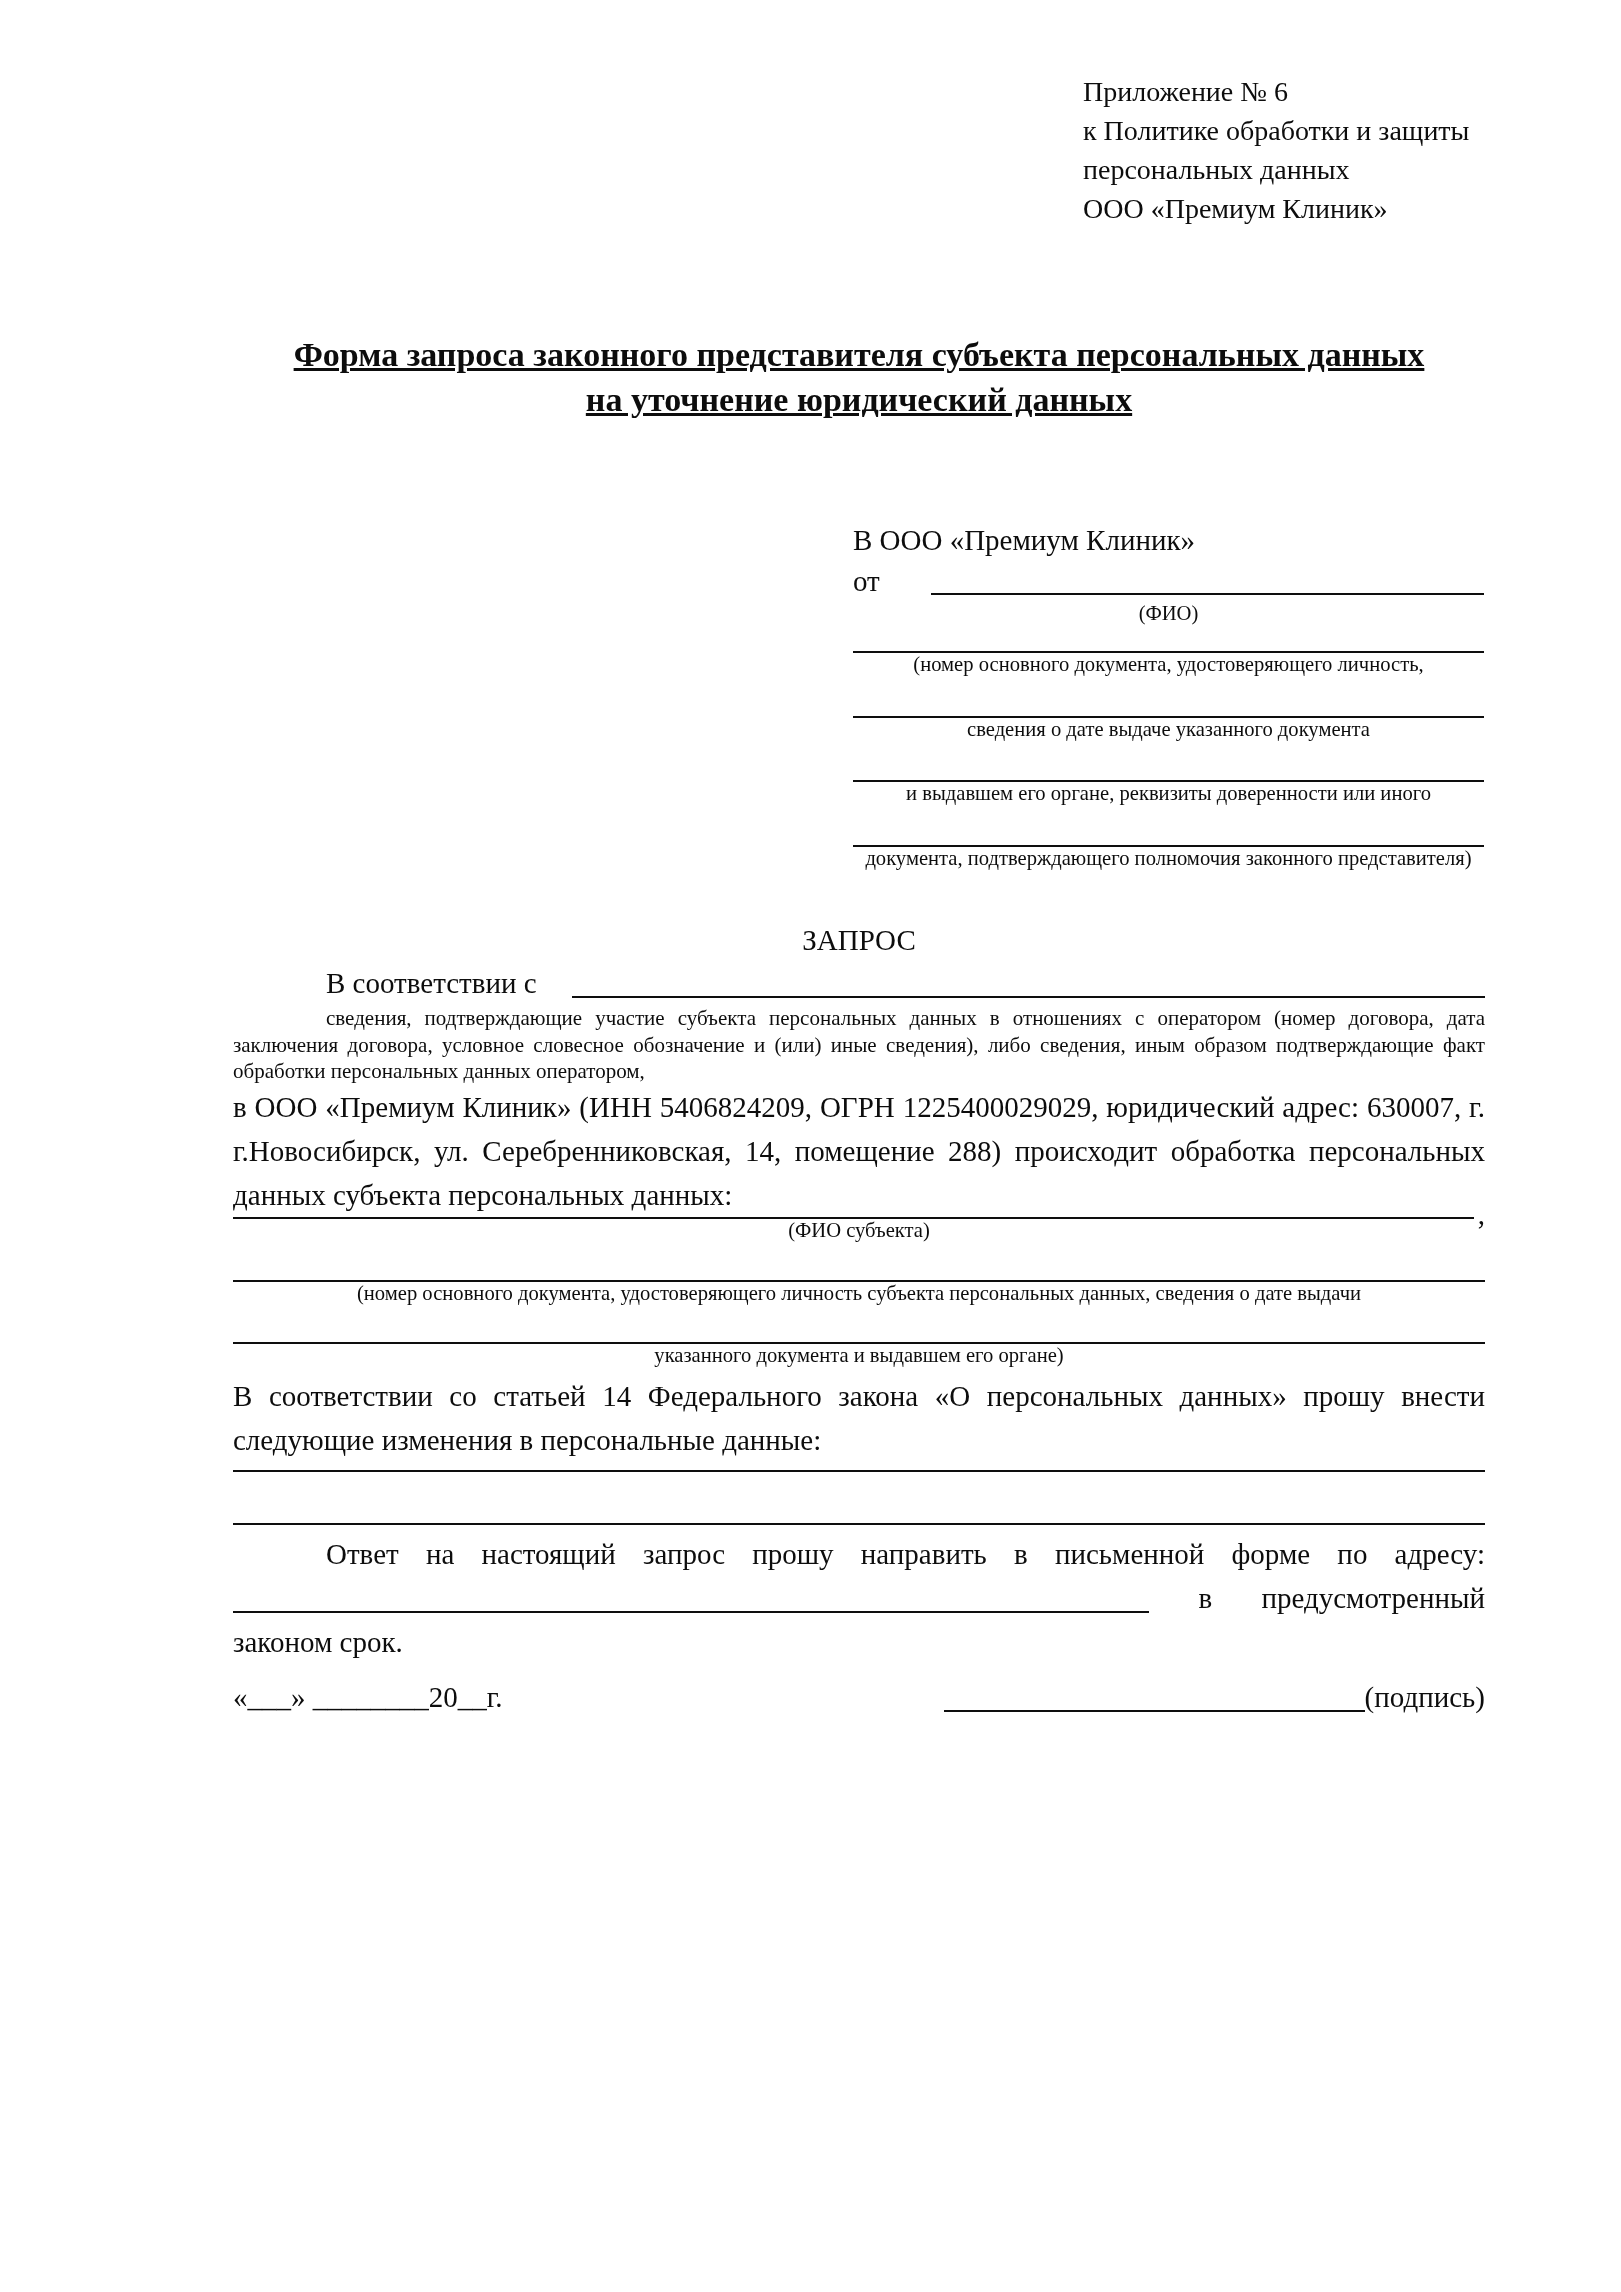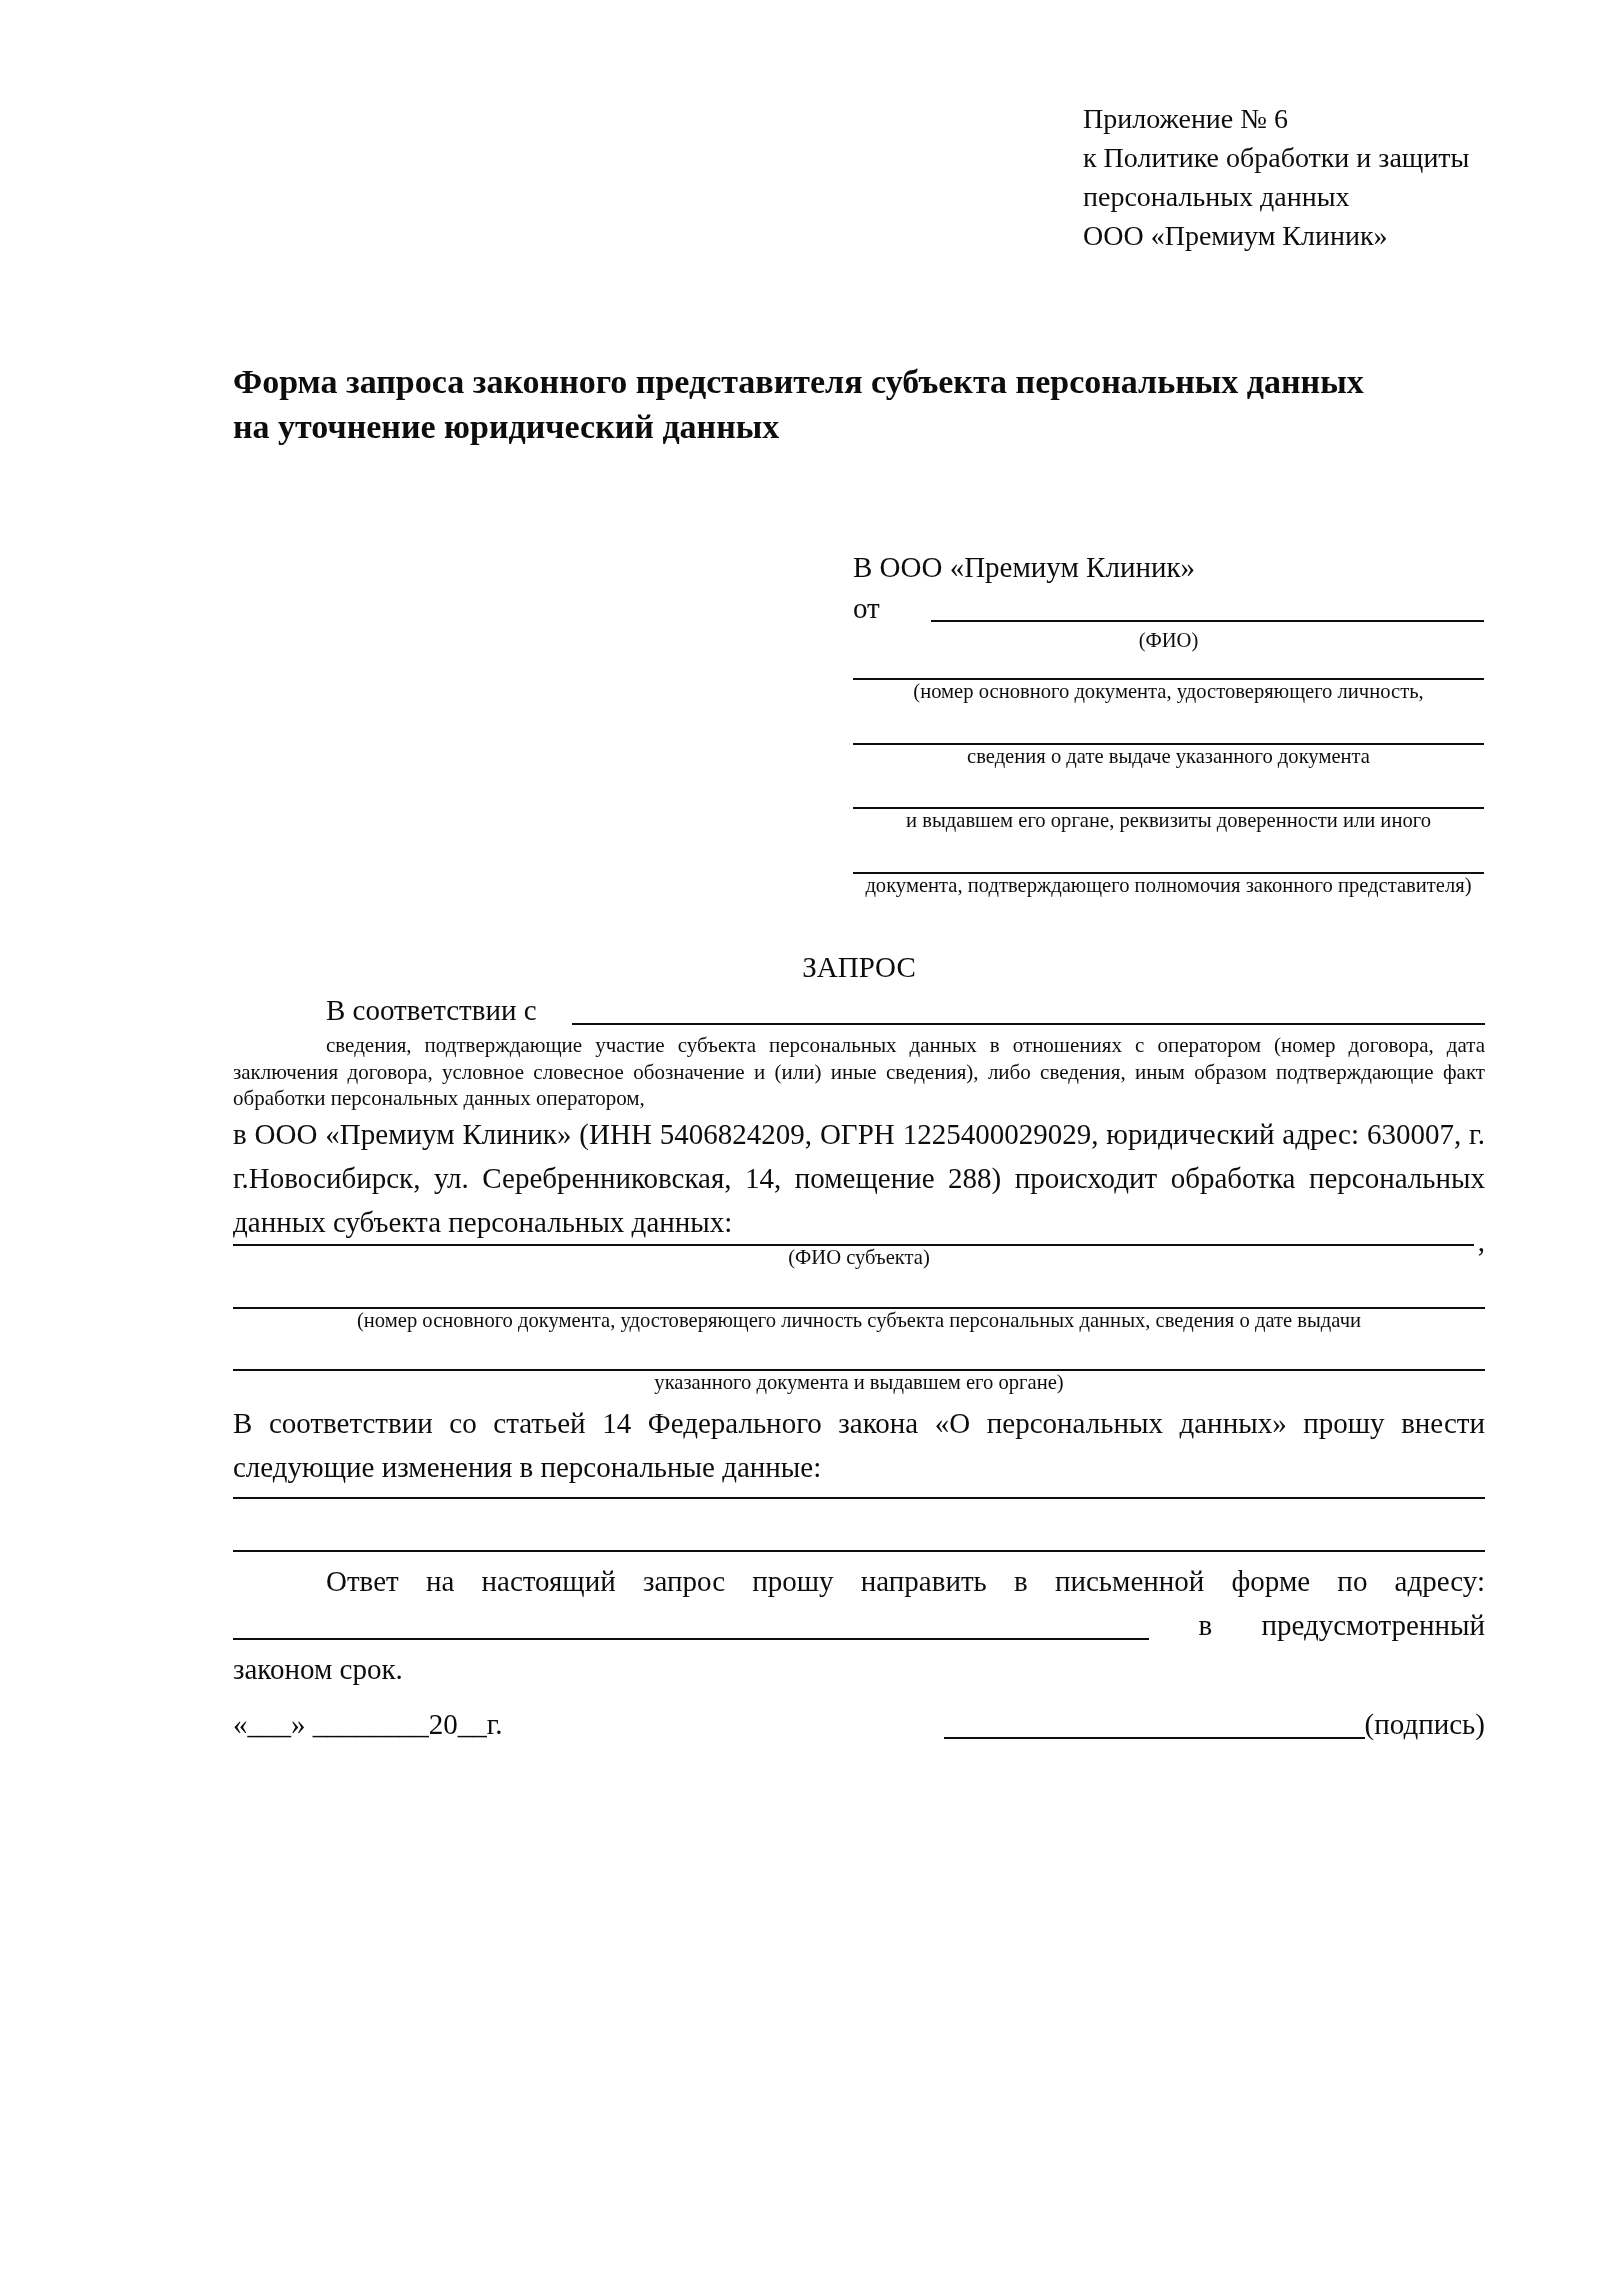--- a/index.html
+++ b/index.html
@@ -4,27 +4,27 @@
 <style>
   html,body{margin:0;padding:0;background:#888;}
   .page{
     position:relative;
     width:1621px;height:2293px;
     margin:0 auto;
     background:#ffffff;
     color:#0d0d0d;
     font-family:"Liberation Serif","DejaVu Serif",serif;
     box-sizing:border-box;
-    padding:99px 136px 0 233px;
+    padding:72px 136px 0 233px;
     overflow:hidden;
   }
   
   .annex{margin-left:850px;font-size:28px;line-height:39px;}
   
-  .doc-title{margin-top:104px;text-align:left;font-weight:bold;font-size:34px;line-height:45px;}
+  .doc-title{margin-top:104px;text-align:center;font-weight:bold;font-size:34px;line-height:45px;text-decoration:underline;}
   
   .addressee{margin-top:98px;margin-left:620px;width:631px;font-size:29px;}
   .addr-to{line-height:41px;}
   .flexrow{display:flex;align-items:flex-end;}
   .addr-from{line-height:41px;gap:41px;}
   .addr-from .from-word{white-space:pre;}
   .fill{flex:1 1 auto;border-bottom:2.9px solid #0e0e0e;}
   .addr-from .fill{margin-bottom:6.9px;margin-left:9.8px;}
   .cap{font-size:20.6px;line-height:23.5px;text-align:center;}
   .blankline{height:39px;border-bottom:2.9px solid #0e0e0e;}

